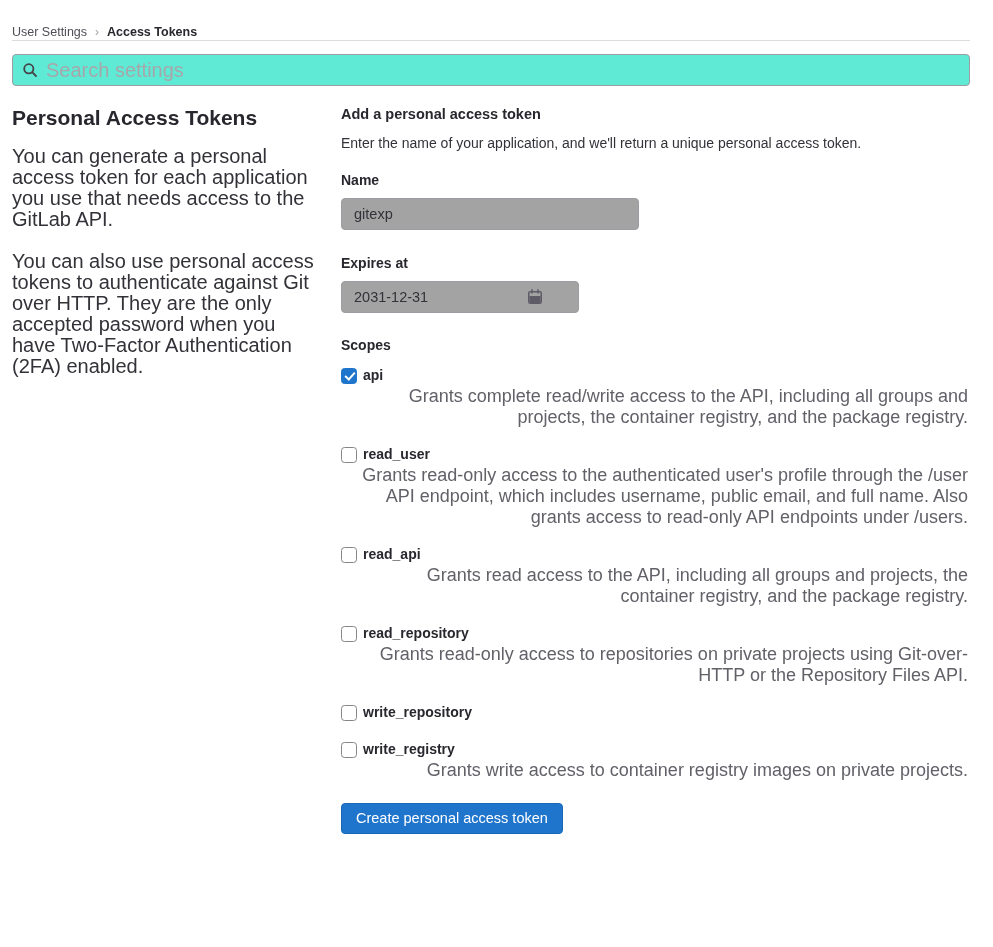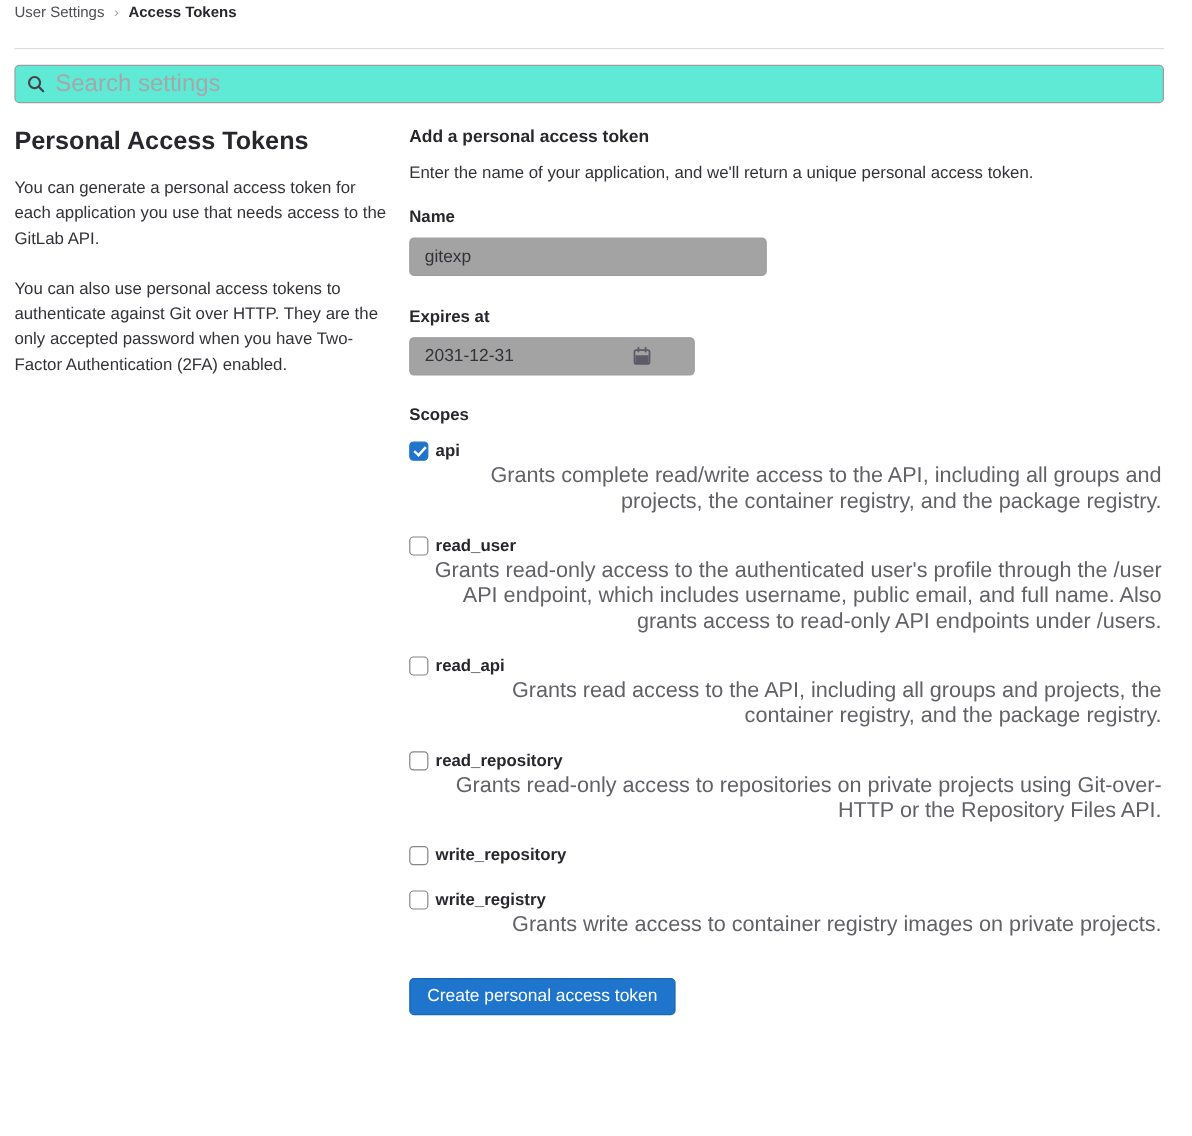--- a/index.html
+++ b/index.html
@@ -15,21 +15,21 @@
     width:993px;min-height:947px;
     font-family:"Liberation Sans","DejaVu Sans",sans-serif;
     color:var(--text-primary);
     -webkit-font-smoothing:antialiased;
   }
   .page{padding:0 23px 10px 12px;width:993px;}
 
   
   .breadcrumb{
     display:flex;align-items:center;gap:8px;
-    padding-top:2px;height:41px;
+    padding-top:24px;height:41px;
     border-bottom:1px solid var(--divider);
     align-items:flex-start;
     font-size:12.5px;
   }
   .crumb{color:#4f4d55;text-decoration:none;cursor:pointer;line-height:16px;}
   .crumb.current{font-weight:bold;color:var(--text-primary);}
   .breadcrumb .sep{color:#a4a3a8;font-size:12px;line-height:16px;}
 
   
   .search-wrap{position:relative;margin-top:13px;}
@@ -42,21 +42,21 @@
     outline:none;background:#5eead4;
   }
   .search-input::placeholder{color:#a7a7ab;opacity:1;}
 
   
   .columns{display:flex;margin-top:18px;}
   .left-col{width:310px;flex:0 0 310px;margin-right:19px;}
   .right-col{flex:1;min-width:0;}
 
   .left-col h1{font-size:21px;font-weight:bold;line-height:27px;margin:0 0 15px;color:var(--text-primary);}
-  .left-col p{font-size:14px;line-height:21px;color:#333238;margin:0 0 21px;}
+  .left-col p{font-size:20px;line-height:21px;color:#333238;margin:0 0 21px;}
 
   .form-heading{font-size:14.5px;font-weight:bold;line-height:20px;margin:0 0 9px;color:var(--text-primary);}
   .form-desc{font-size:14px;line-height:20px;color:#333238;margin:0 0 17px;}
 
   .field-label{display:block;font-size:14px;font-weight:bold;line-height:20px;margin:0 0 8px;color:var(--text-primary);}
 
   .text-input{
     height:32px;border:1px solid var(--border-input);border-radius:4px;
     font-family:inherit;font-size:14.5px;color:#333238;
     padding:0 12px;outline:none;background:#a3a3a3;
@@ -82,21 +82,21 @@
     border:solid #fff;border-width:0 2px 2px 0;
     transform:rotate(42deg);
   }
   .scope-label{font-size:14px;font-weight:bold;color:var(--text-primary);}
   .scope-desc{
     margin-left:21px;font-size:18px;line-height:21px;
     color:var(--text-secondary);max-width:606px;text-align:right;
   }
 
   .submit-btn{
-    margin-top:18px;
+    margin-top:6px;
     display:inline-block;height:31px;padding:0 14px;
     background:var(--accent);color:#fff;
     border:1px solid #1868b5;border-radius:4px;
     font-family:inherit;font-size:14.5px;line-height:29px;
     cursor:pointer;
   }
 </style>
 </head>
 <body>
 

